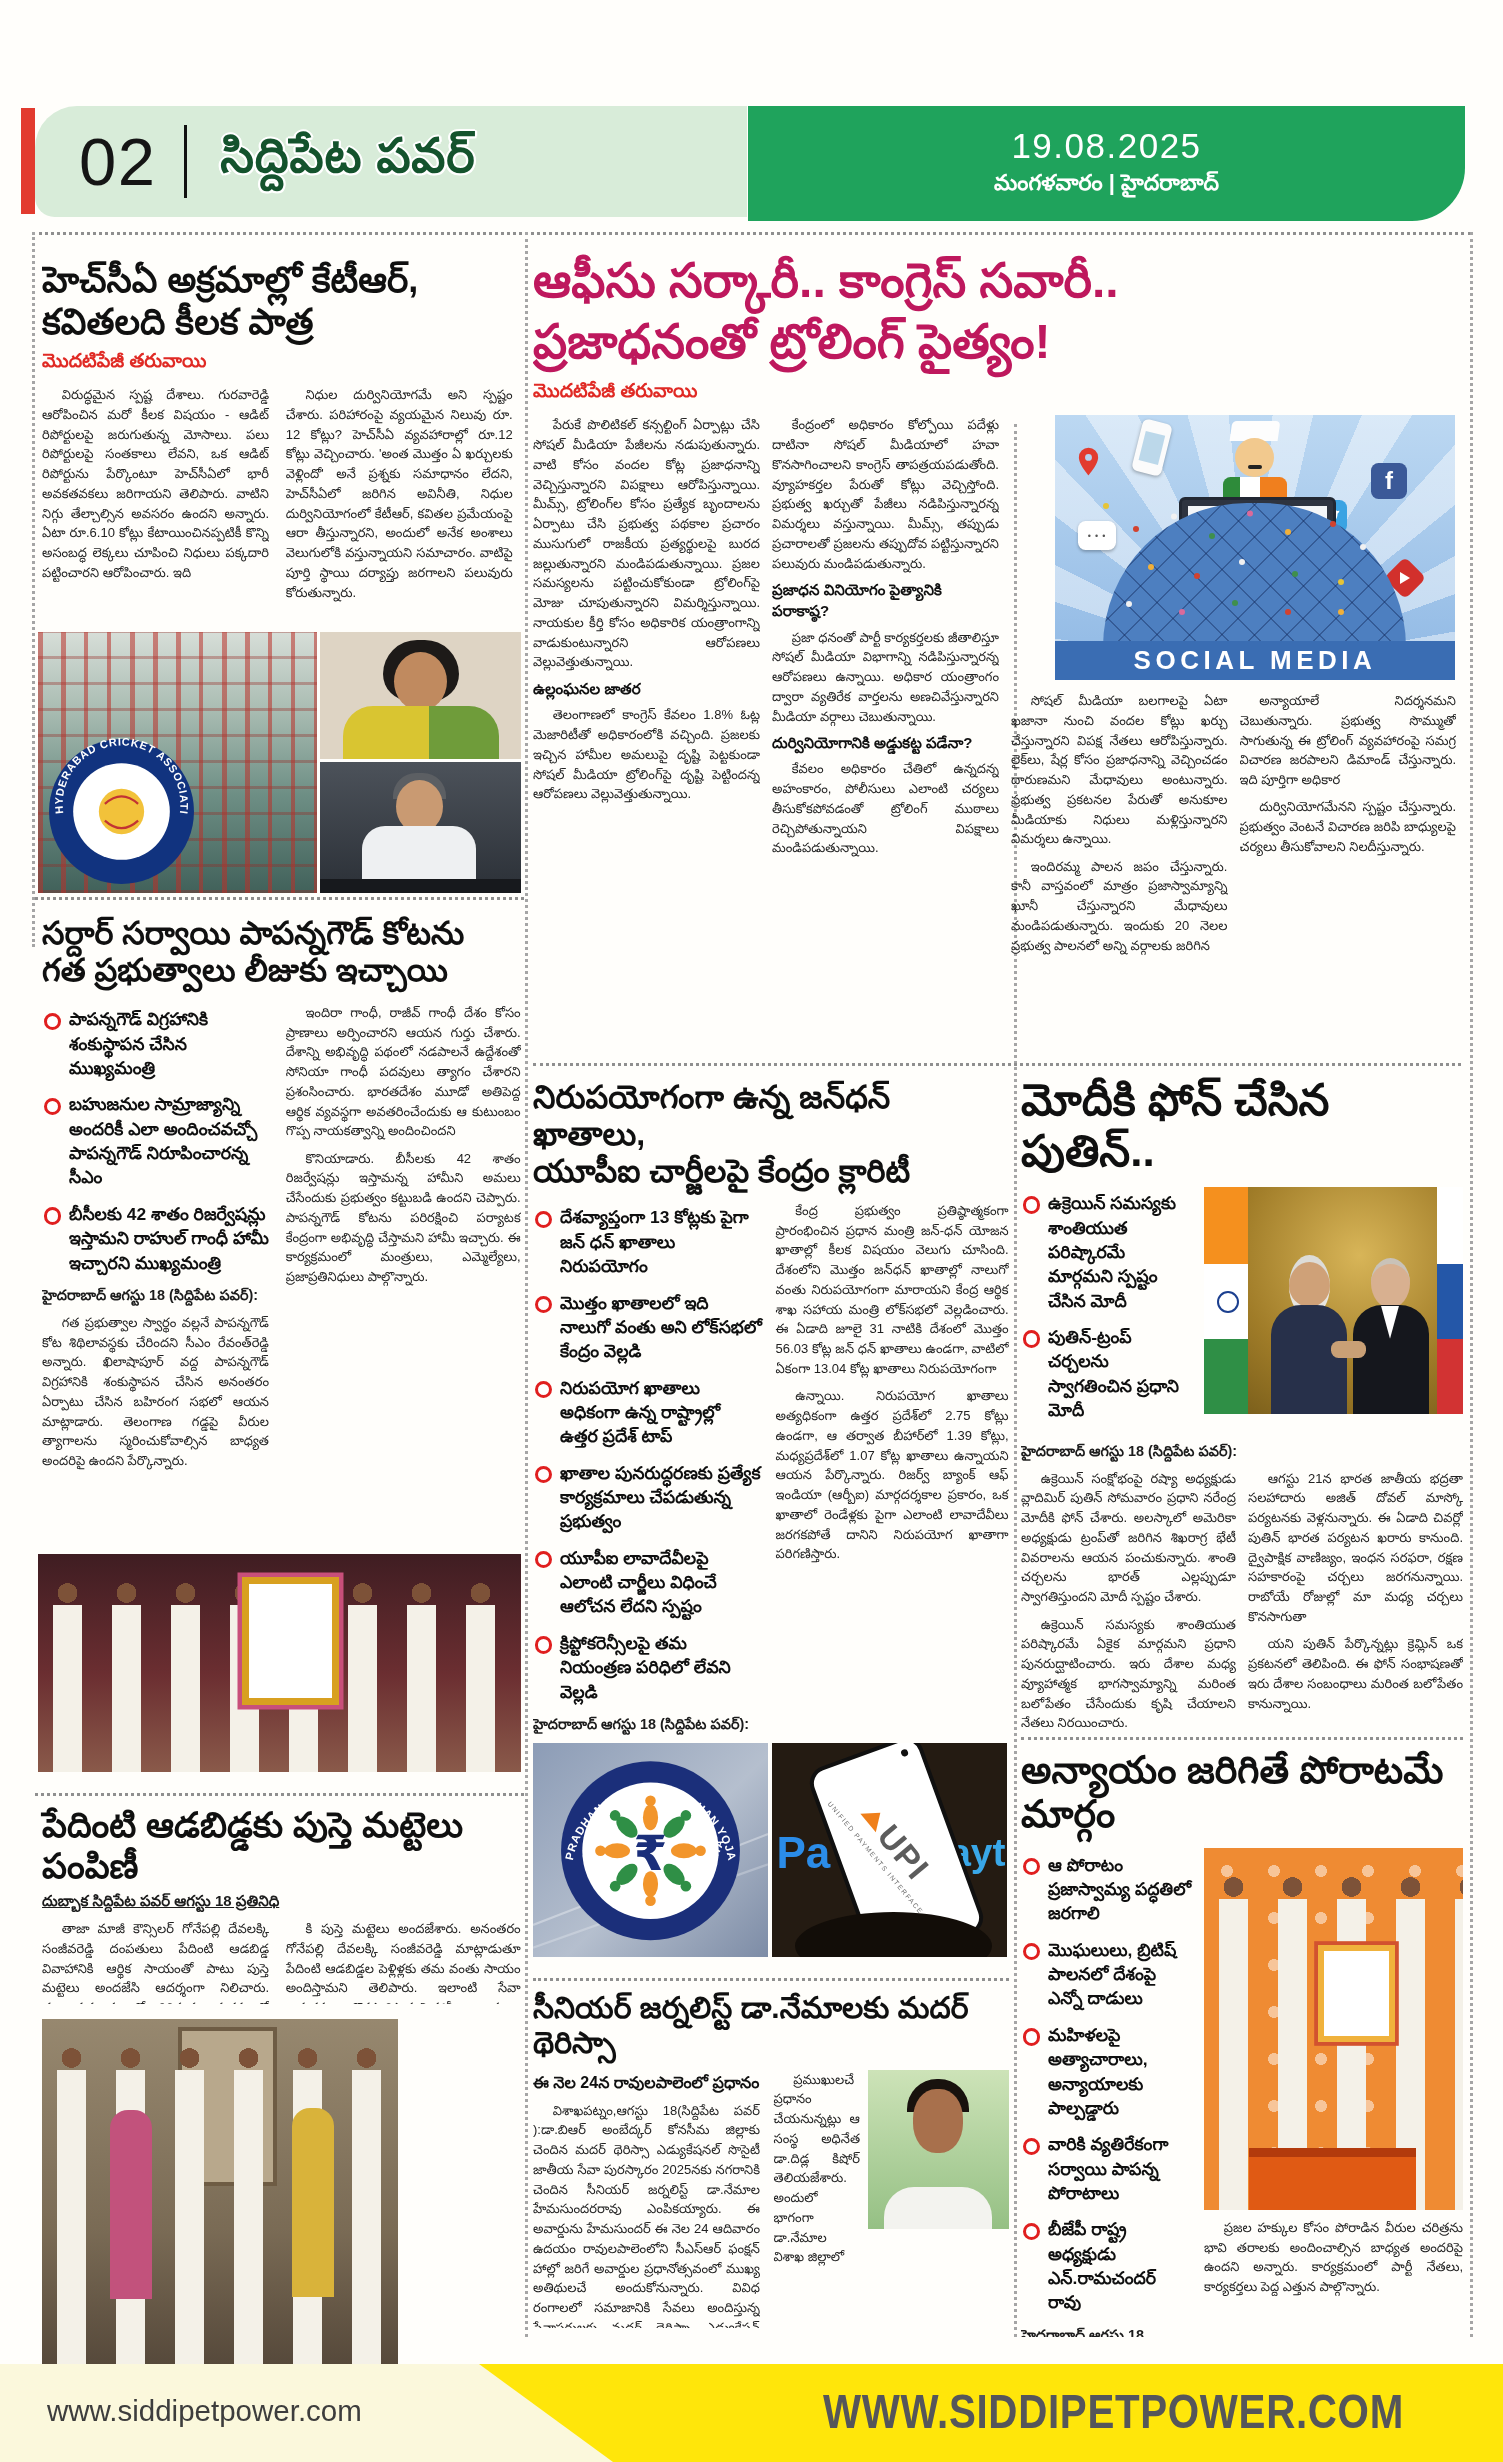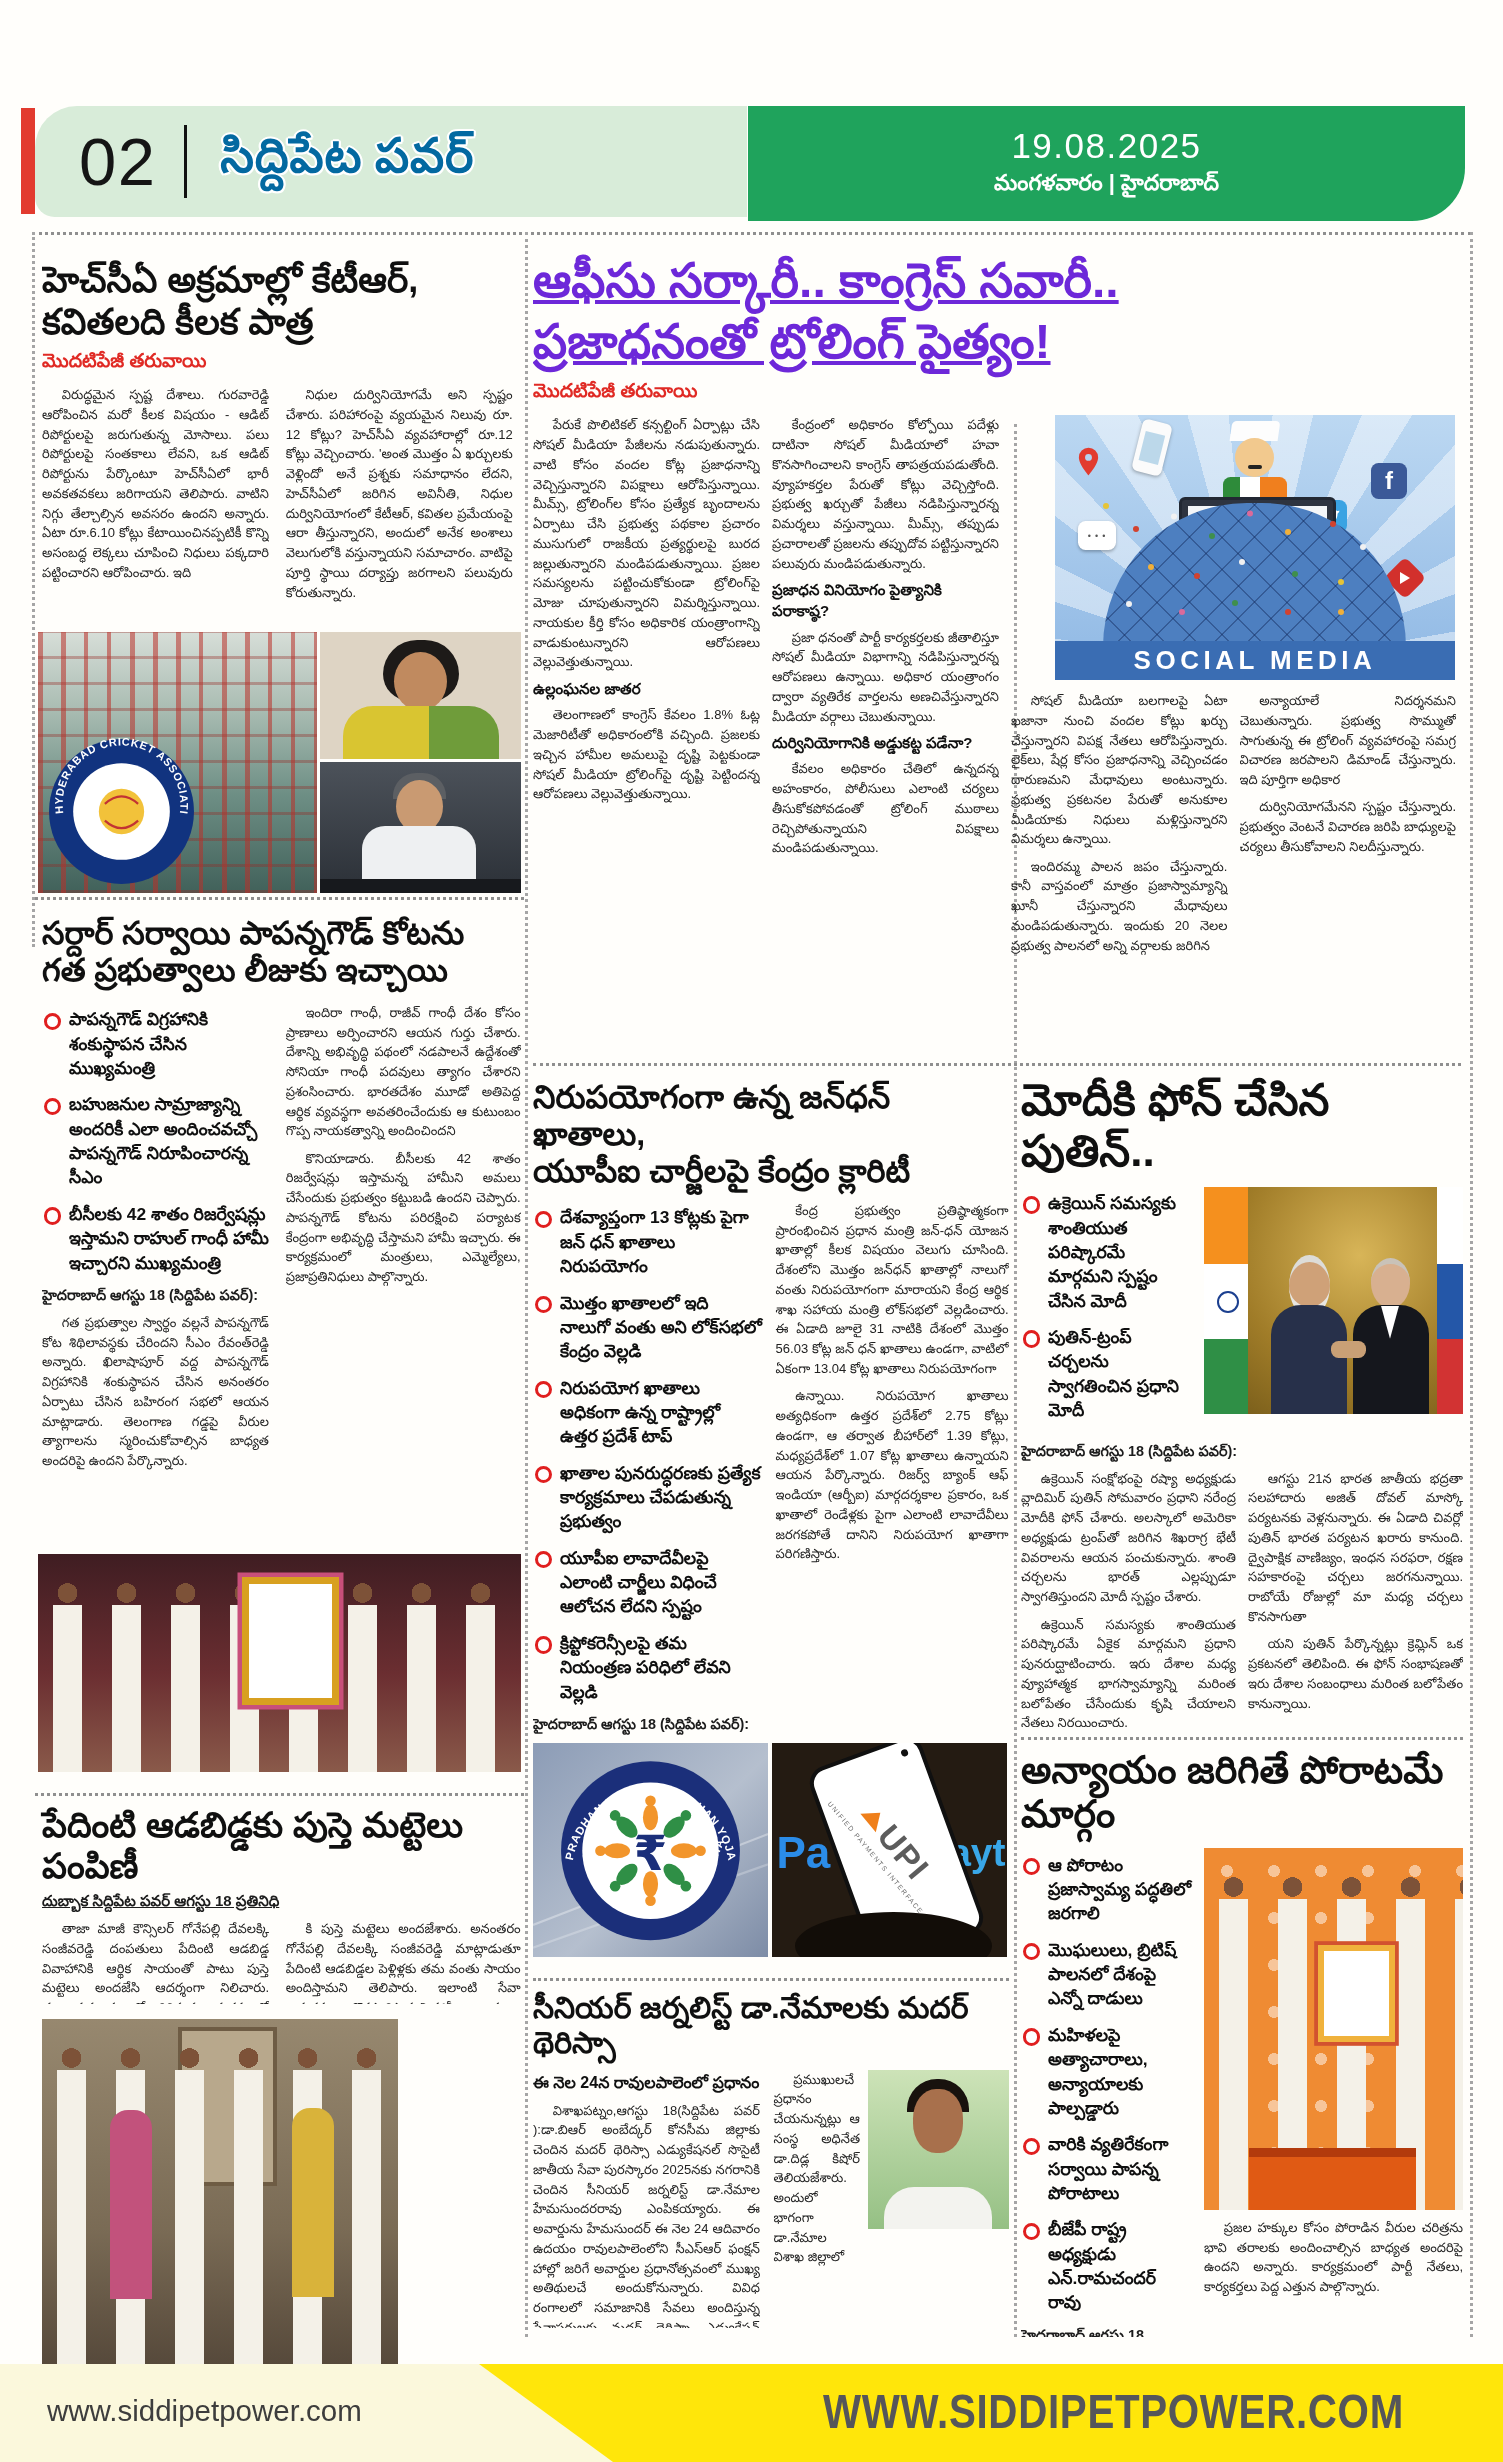--- a/index.html
+++ b/index.html
@@ -5,34 +5,34 @@
   html,body{margin:0;padding:0;background:#e9e9e9;}
   .page{position:relative;width:1503px;height:2462px;background:#fffefb;
         font-family:"Liberation Sans","DejaVu Sans",sans-serif;color:#1c1c1c;overflow:hidden;}
   .abs{position:absolute;}
   
   .red-strip{left:21px;top:108px;width:13.6px;height:106px;background:#e23b2f;}
   .hdr-left{left:35px;top:106px;width:712px;height:111px;background:#d8ecd9;
             border-radius:42px 0 0 19.7px;display:flex;align-items:center;}
   .page-num{font-size:67px;font-weight:400;color:#151515;margin-left:44px;letter-spacing:1.5px;}
   .hdr-div{width:3.8px;height:73px;background:#111;margin:0 33px 0 27px;}
-  .masthead{font-size:48px;font-weight:800;color:#0369a1;letter-spacing:0.8px;
+  .masthead{font-size:48px;font-weight:800;color:#14532d;letter-spacing:0.8px;
             text-shadow:2.3px 0 0 #fff,-2.3px 0 0 #fff,0 2.3px 0 #fff,0 -2.3px 0 #fff,
-                        1.5px 1.5px 0 #fff,-1.5px -1.5px 0 #fff,1.5px -1.5px 0 #fff,-1.5px 1.5px 0 #fff;font-family:Liberation Serif, serif;}
+                        1.5px 1.5px 0 #fff,-1.5px -1.5px 0 #fff,1.5px -1.5px 0 #fff,-1.5px 1.5px 0 #fff;}
   .hdr-right{left:748px;top:106px;width:717px;height:115px;background:#1fa35c;
              border-radius:0 0 53px 0;display:flex;flex-direction:column;justify-content:center;align-items:center;color:#fff;}
   .hdr-date{font-size:35px;letter-spacing:1.5px;}
   .hdr-day{font-size:22px;font-weight:700;margin-top:4.5px;}
   
   .dh{border-top:3px dotted #8f8f8f;height:0;}
   .dv{border-left:3px dotted #a5a5a5;width:0;}
   
   .hl{font-weight:800;color:#101010;line-height:1.16;}
   .hl-a1{font-size:36px;}
-  .hl-main{font-size:48px;color:#6d28d9;line-height:1.28;text-decoration:underline;}
+  .hl-main{font-size:48px;color:#be185d;line-height:1.28;}
   .hl-mid{font-size:32px;}
   .hl-putin{font-size:44px;}
   .hl-bjp{font-size:38px;}
   .kicker{color:#e02a24;font-weight:700;font-size:19px;margin:7.6px 0 9px 0;}
   .dateline{font-weight:700;font-size:14.4px;margin:6px 0;}
   .body-txt{font-size:13px;line-height:1.52;text-align:justify;color:#222;margin:0 0 7.6px 0;text-indent:19.7px;}
   .subhead{font-weight:700;font-size:15px;margin:4.5px 0;color:#111;}
   .tx-row{display:flex;gap:16.7px;}
   ul.bullets{list-style:none;margin:4.5px 0;padding:0;}
   ul.bullets li{position:relative;padding-left:27px;font-weight:700;font-size:17.4px;line-height:1.4;margin-bottom:12px;color:#101010;}

